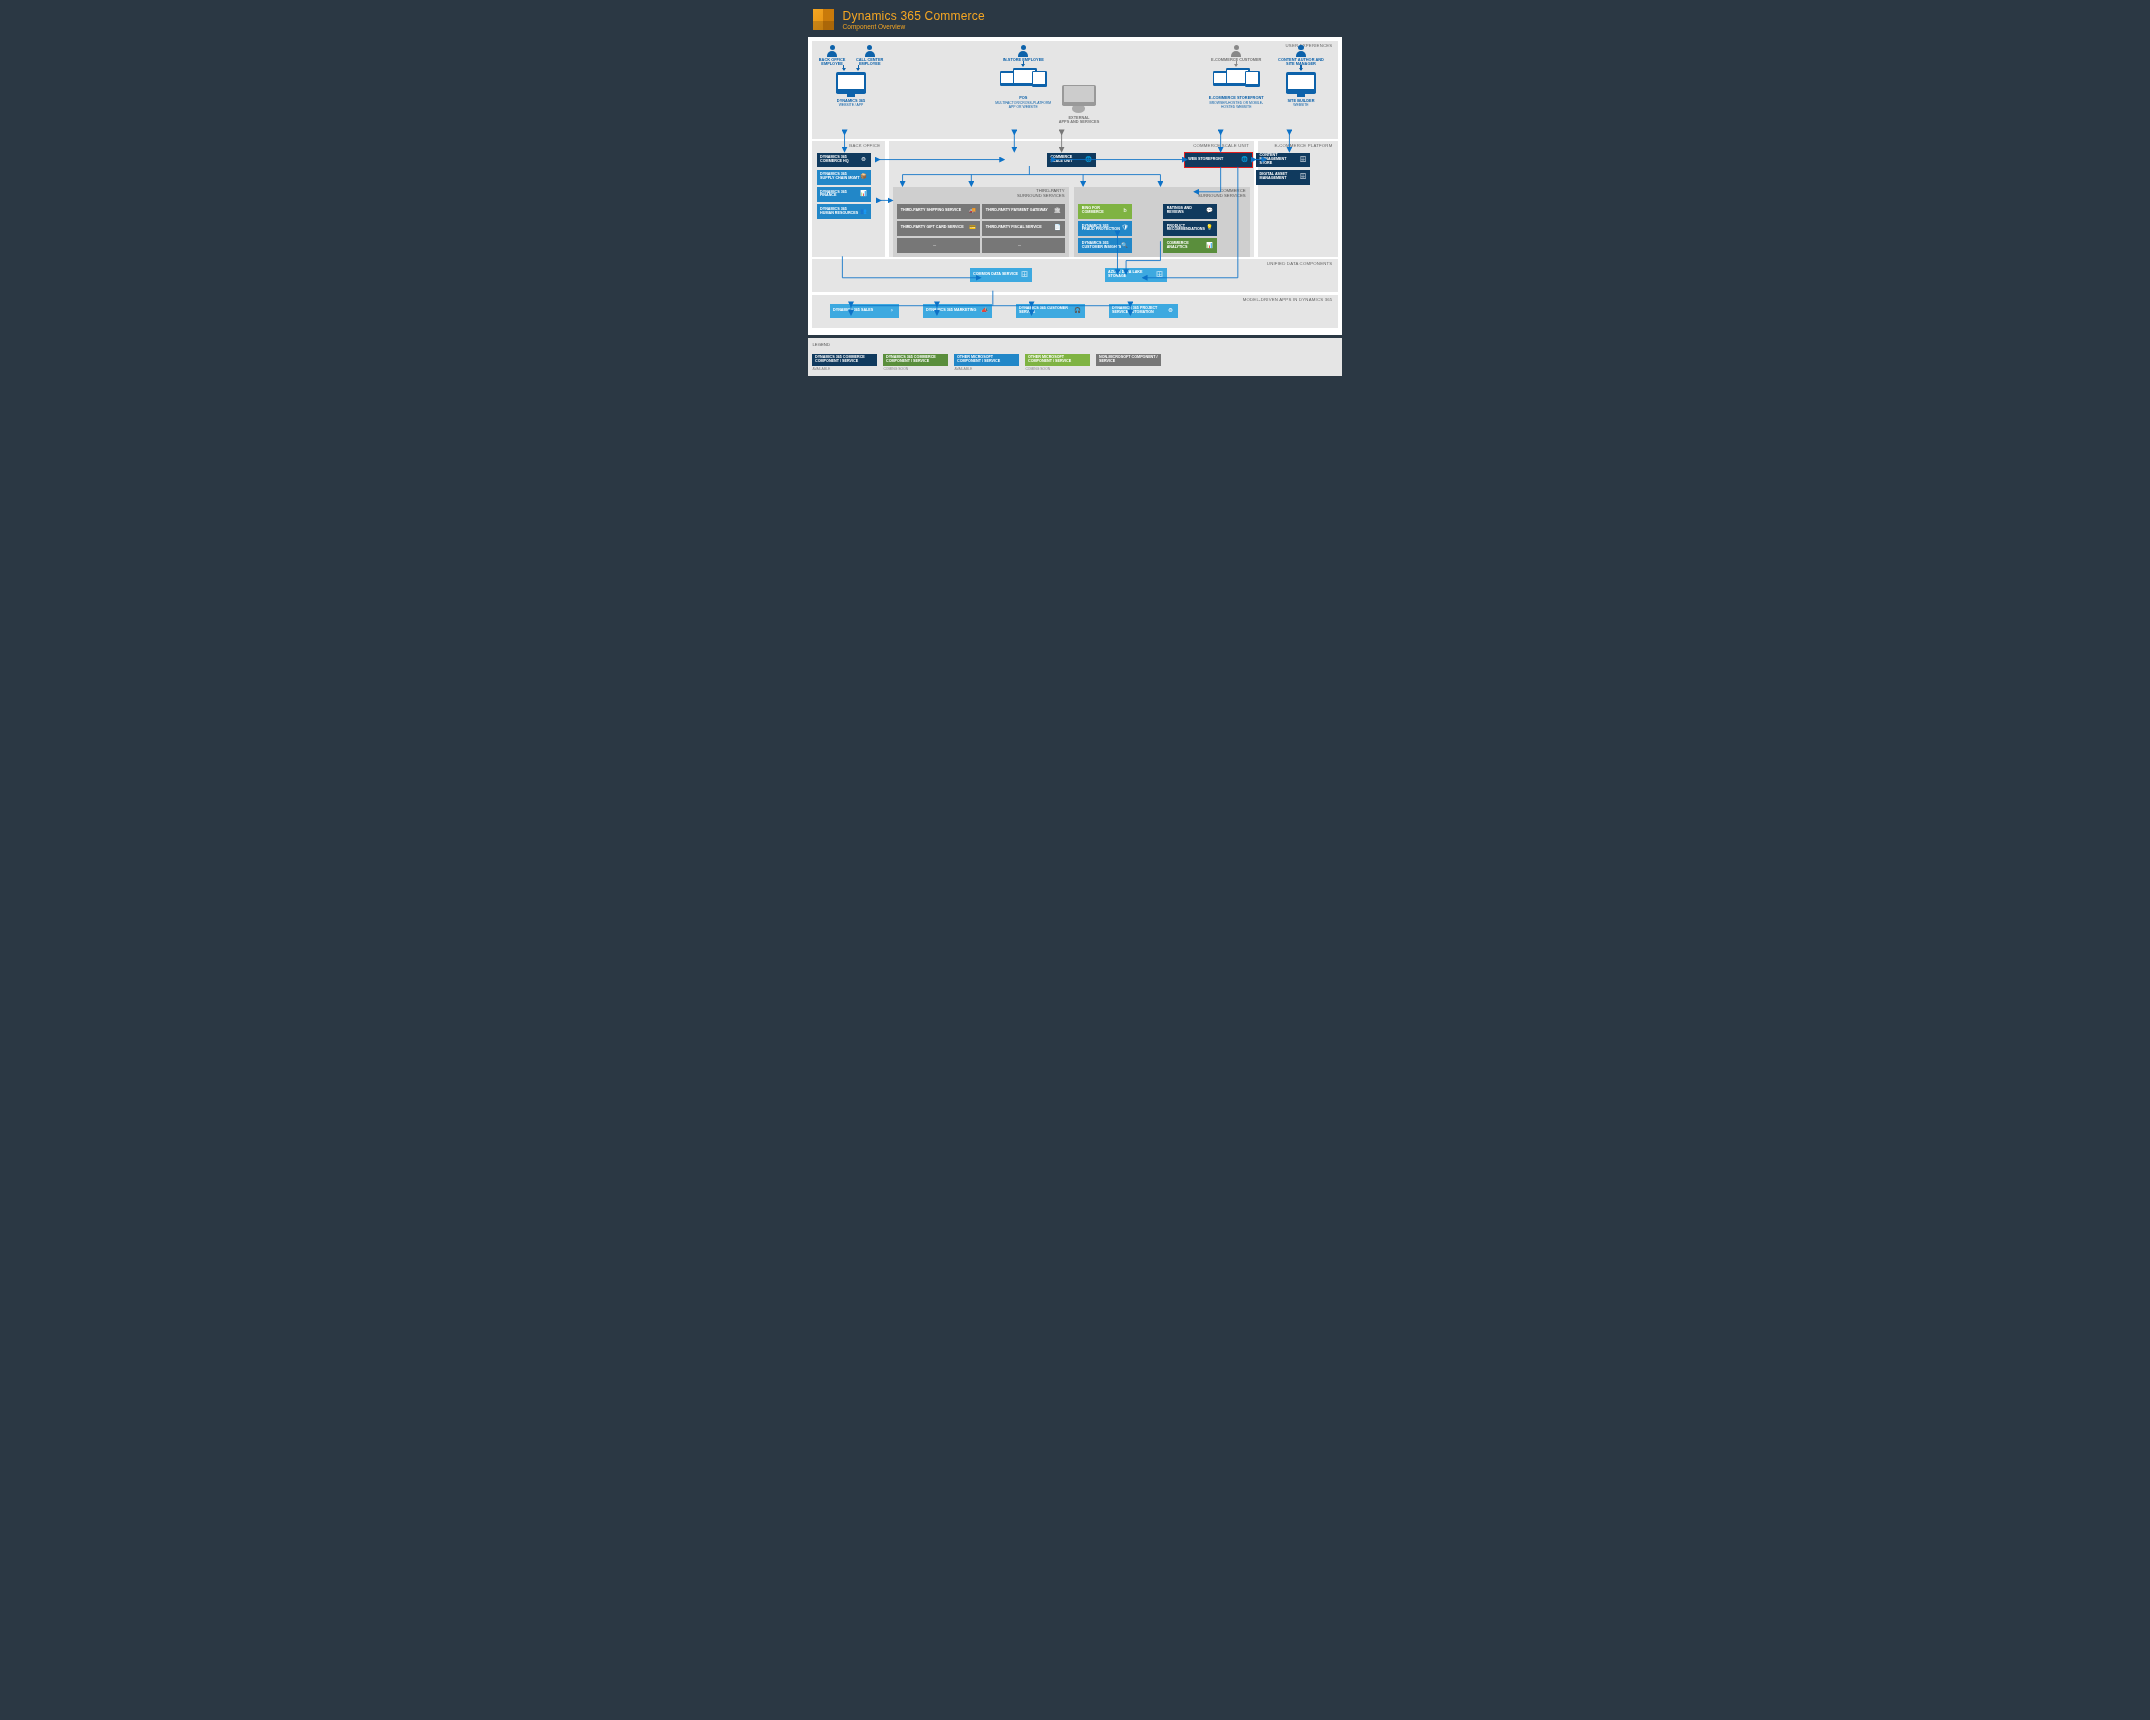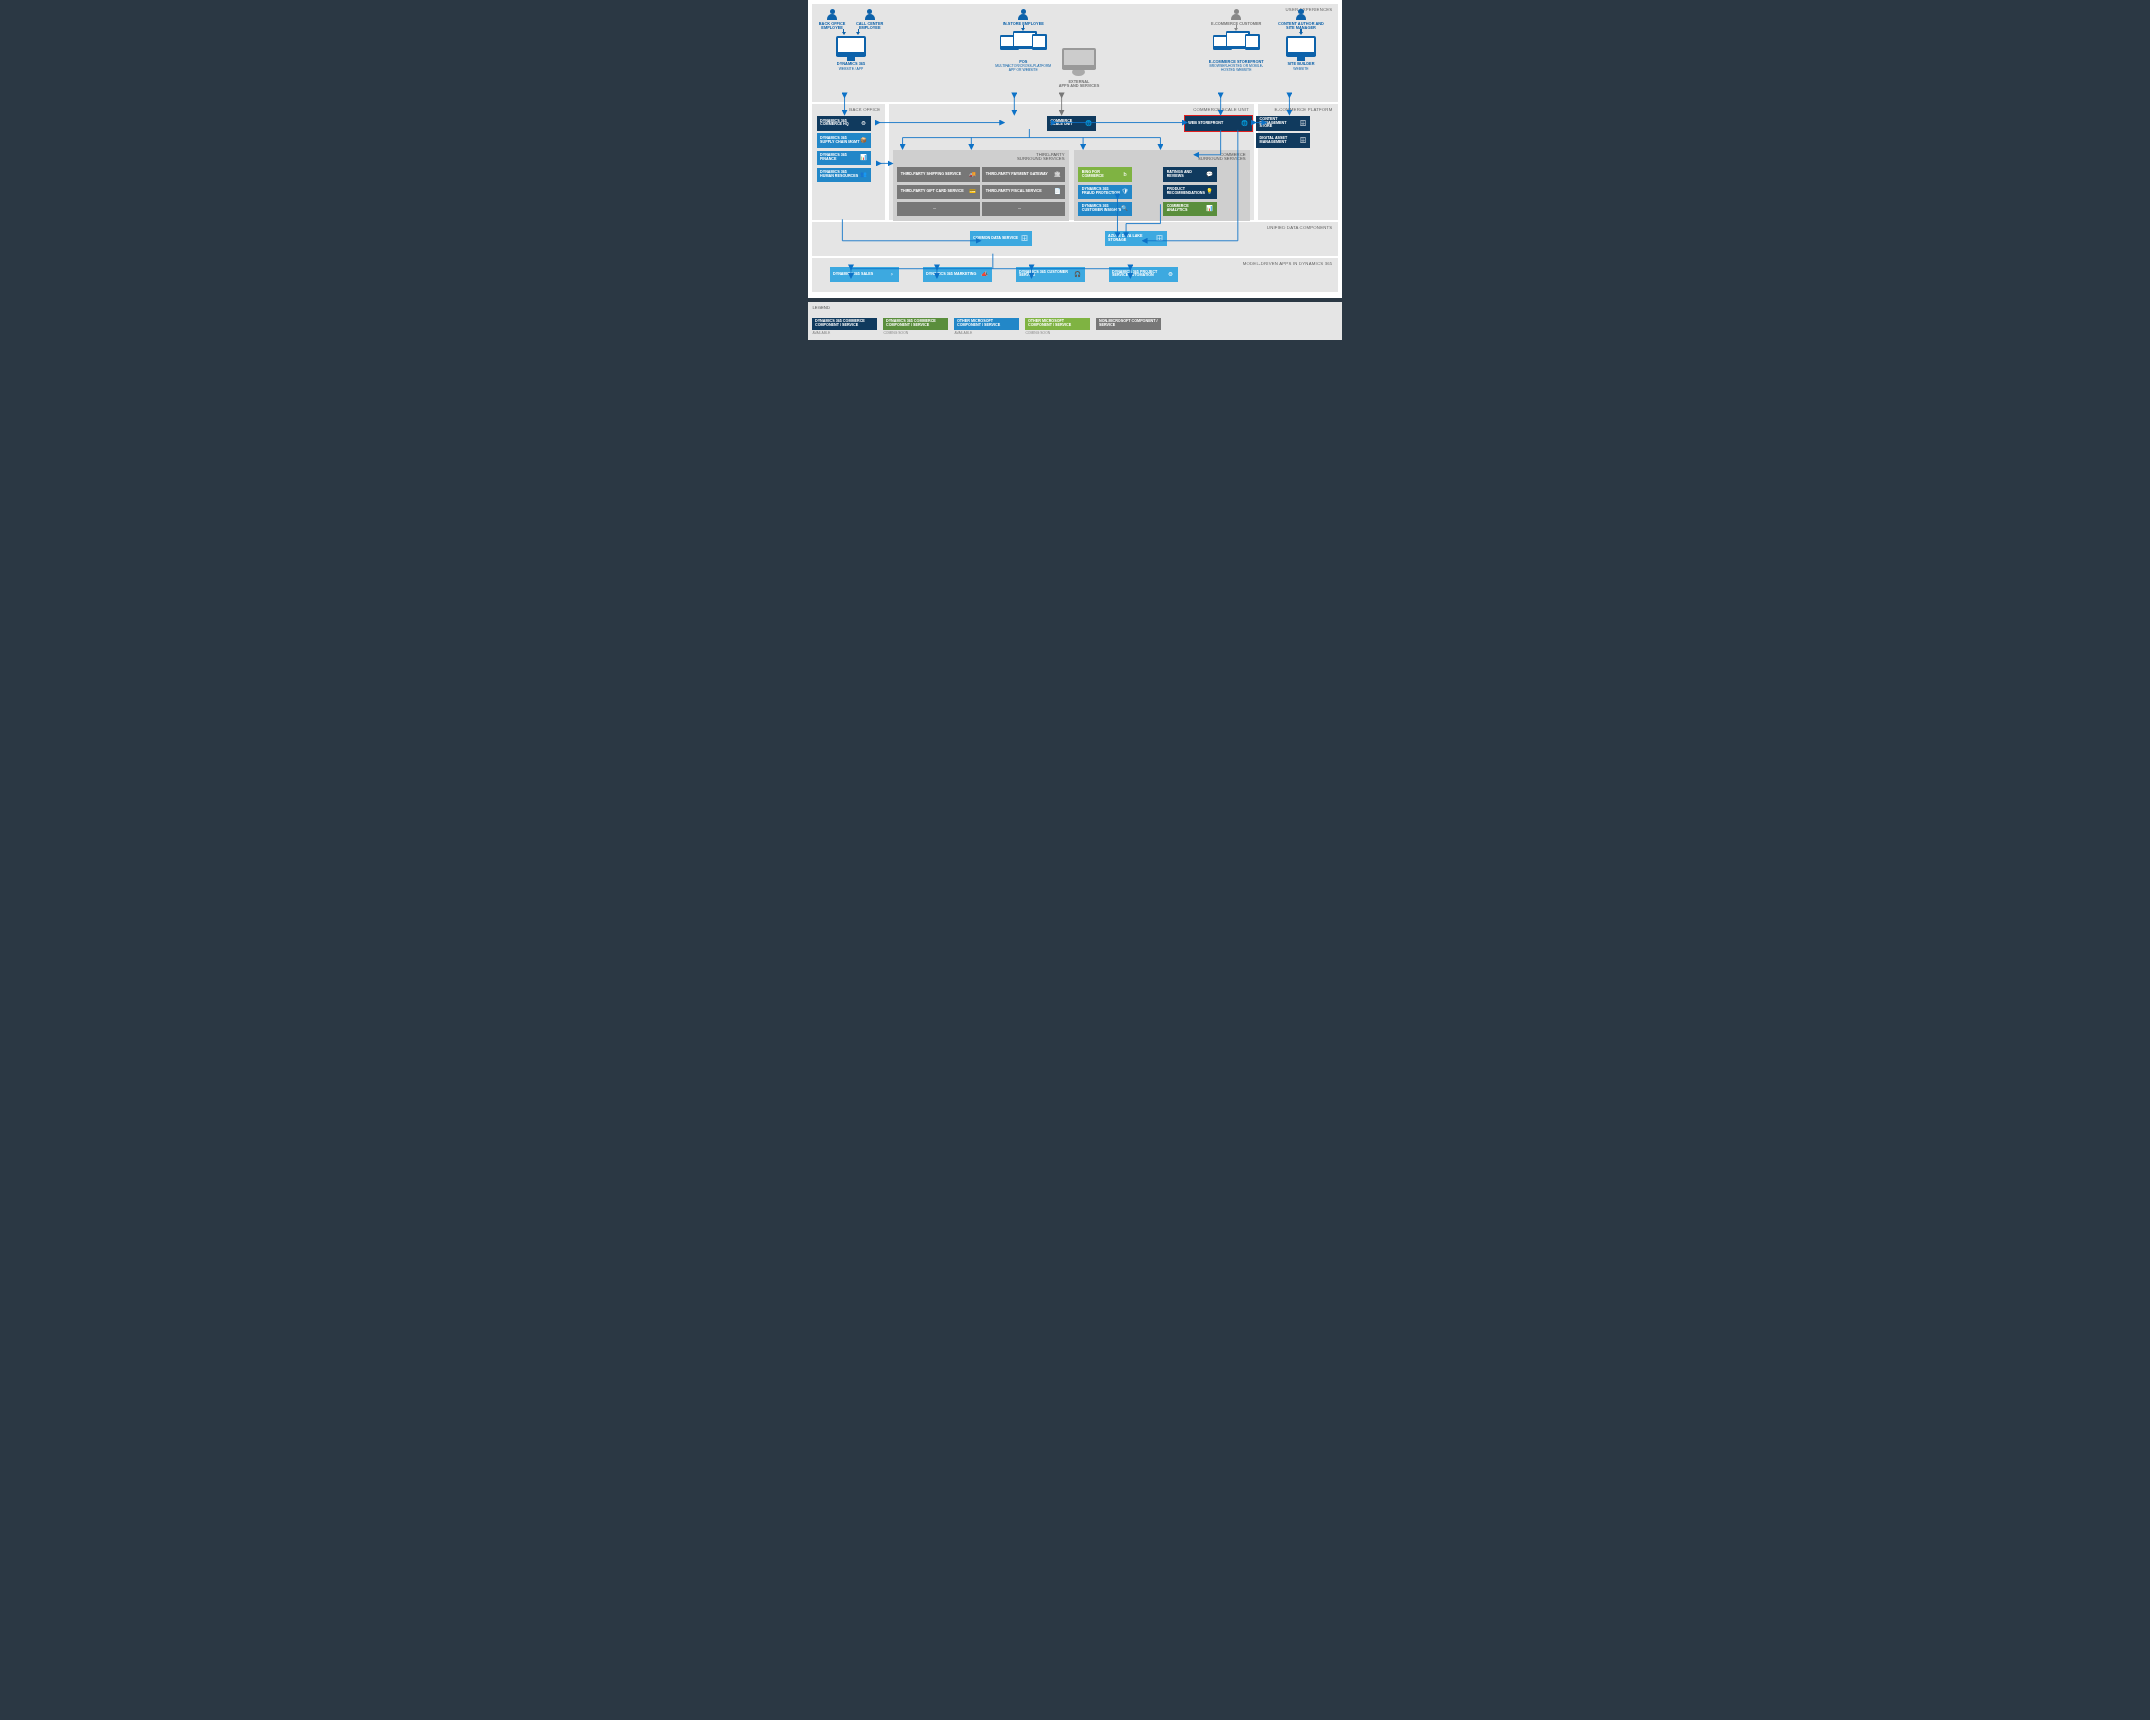--- a/index.html
+++ b/index.html
@@ -80,20 +80,27 @@
   .wire { stroke:#0D72C7; stroke-width:2; fill:none; }
   .wire-grey { stroke:#777; }
 
   
   .u { font-family:Arial,sans-serif; font-weight:400; }
 </style>
 </head>
 <body>
 
 <div class="page">
+  <div class="header">
+    <div class="logo"></div>
+    <div class="htxt">
+      <h1>Dynamics 365 Commerce</h1>
+      <h2>Component Overview</h2>
+    </div>
+  </div>
 
   <div class="canvas">
 
     <div class="section">
       <div class="section-title">USER EXPERIENCES</div>
       <div class="ux-row">
 
         <div style="width:69px; display:flex; flex-direction:column; align-items:center;">
           <div style="display:flex; gap:6.5px;">
             <div class="persona">

